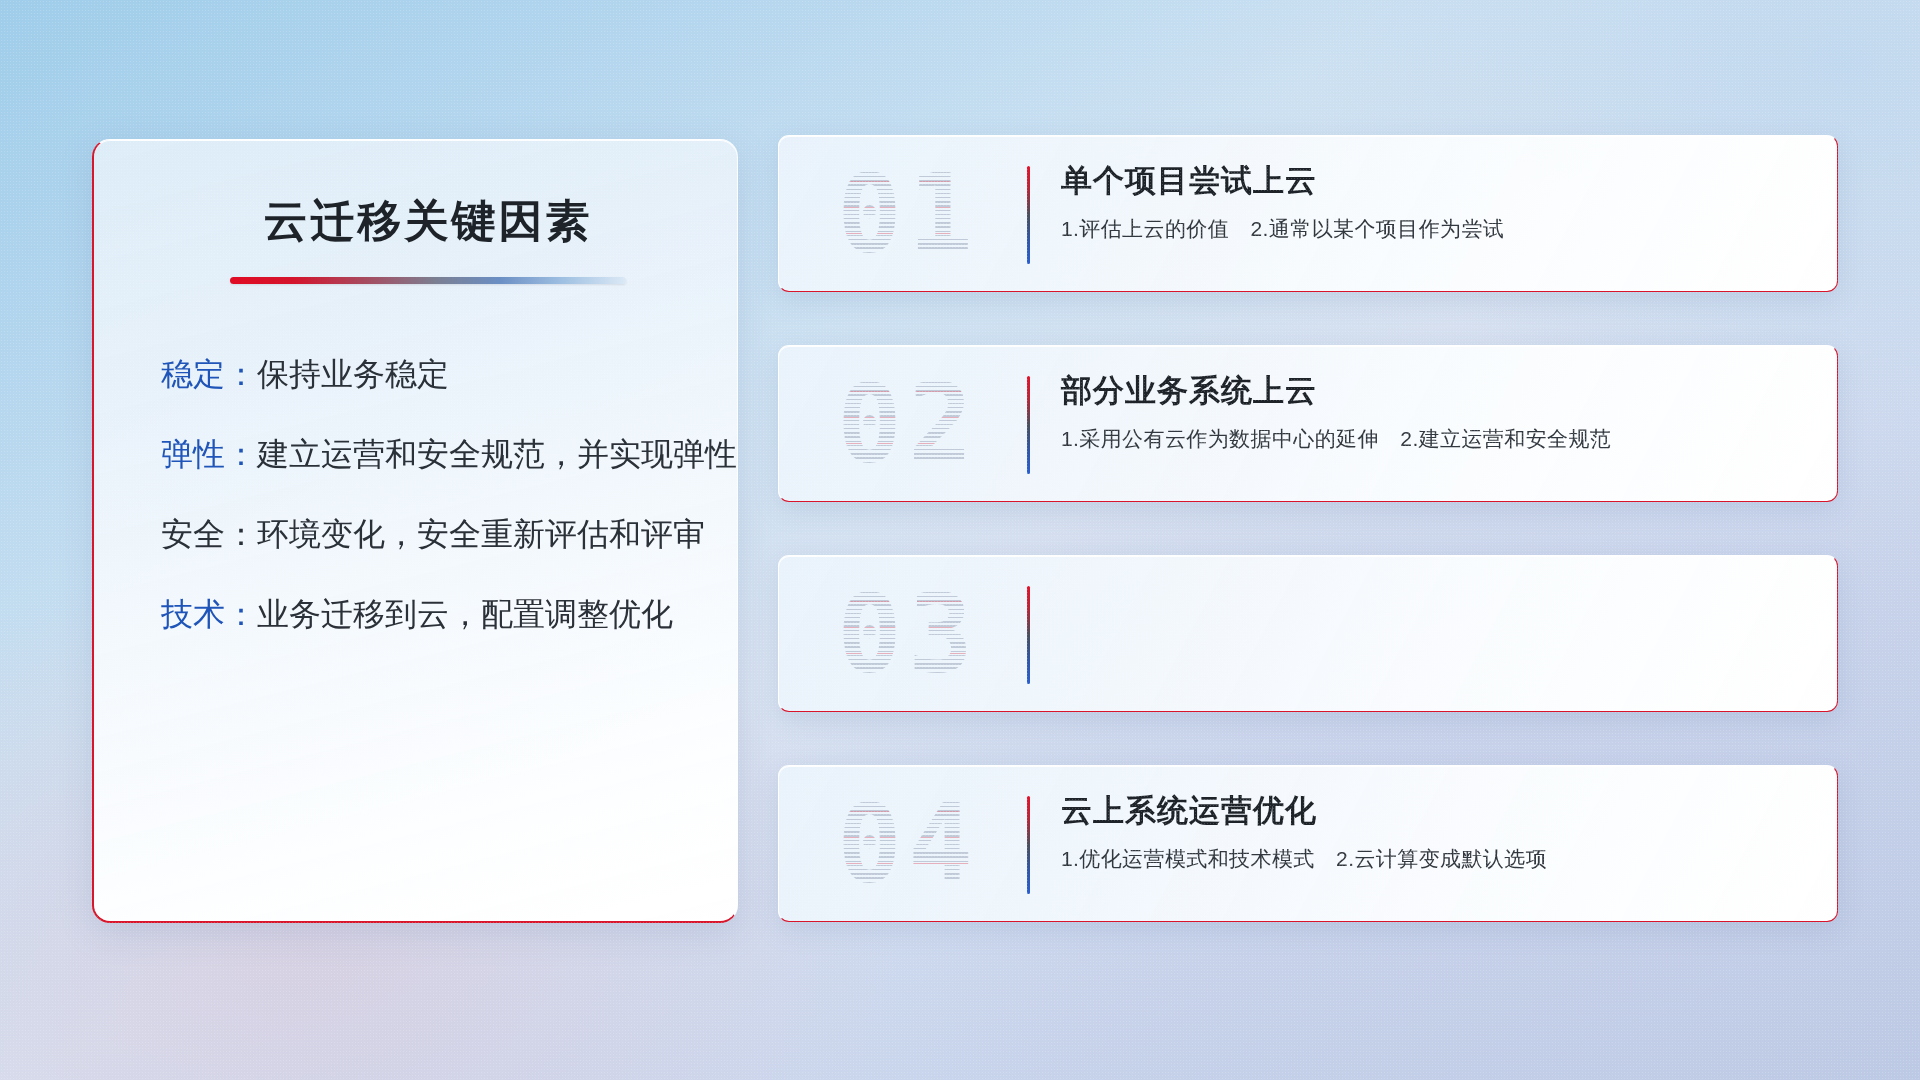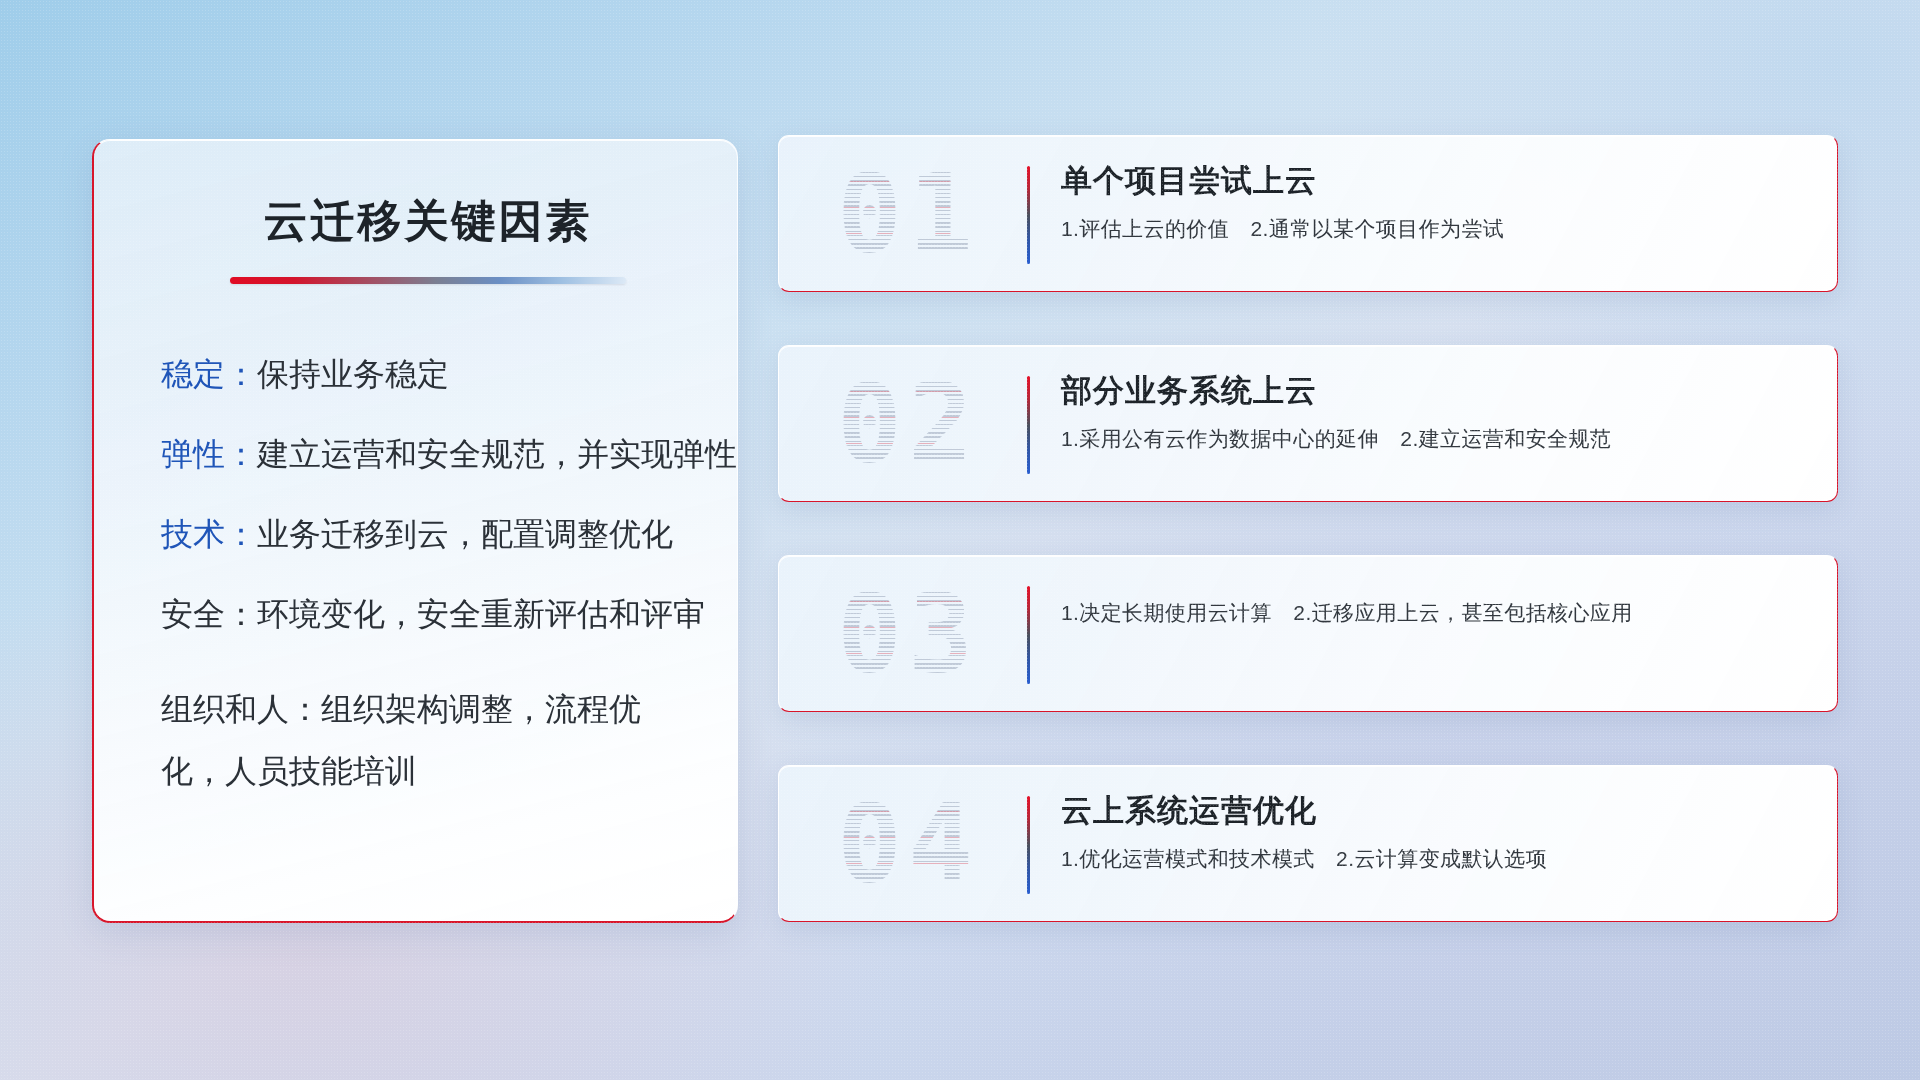--- a/index.html
+++ b/index.html
@@ -138,31 +138,28 @@
       <ul class="factor-list" style="list-style:none;">
 
         <li class="factor accent">
           <span class="k">稳定：</span><span class="v">保持业务稳定</span>
         </li>
 
         <li class="factor accent">
           <span class="k">弹性：</span><span class="v">建立运营和安全规范，并实现弹性</span>
         </li>
 
+        <li class="factor plain">
+          <span class="k">安全：</span><span class="v">环境变化，安全重新评估和评审</span>
+        </li>
+
         <li class="factor accent">
           <span class="k">技术：</span><span class="v">业务迁移到云，配置调整优化</span>
         </li>
 
-        <li class="factor plain">
-          <span class="k">安全：</span><span class="v">环境变化，安全重新评估和评审</span>
-        </li>
-
-        <li class="factor plain wrap">
-          <span class="k">组织和人：</span><span class="v">组织架构调整，流程优化，人员技能培训</span>
-        </li>
 
       </ul>
     </div>
   </section>
 
   <section class="steps">
 
     <article class="step">
       <div class="ghost-num">
         <span>01</span>
@@ -187,21 +184,20 @@
       </div>
     </article>
 
     <article class="step">
       <div class="ghost-num">
         <span>03</span>
         <span class="tint">03</span>
       </div>
       <div class="divider"></div>
       <div class="step-body">
-        <div class="step-desc">1.决定长期使用云计算　2.迁移应用上云，甚至包括核心应用</div>
       </div>
     </article>
 
     <article class="step">
       <div class="ghost-num">
         <span>04</span>
         <span class="tint">04</span>
       </div>
       <div class="divider"></div>
       <div class="step-body">

